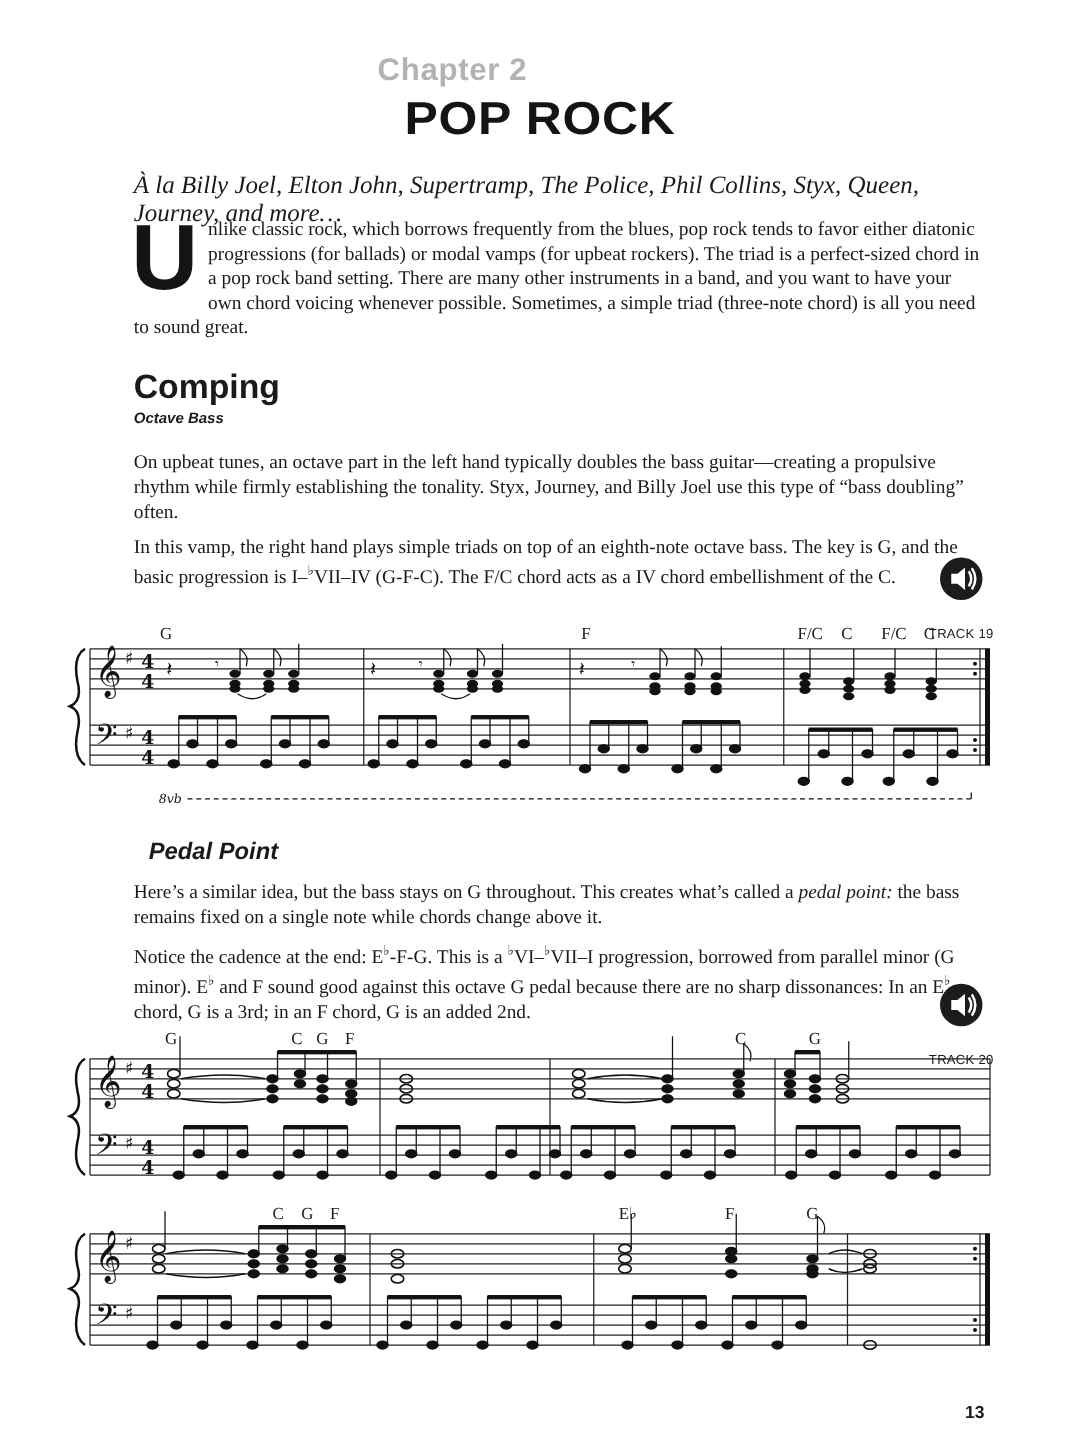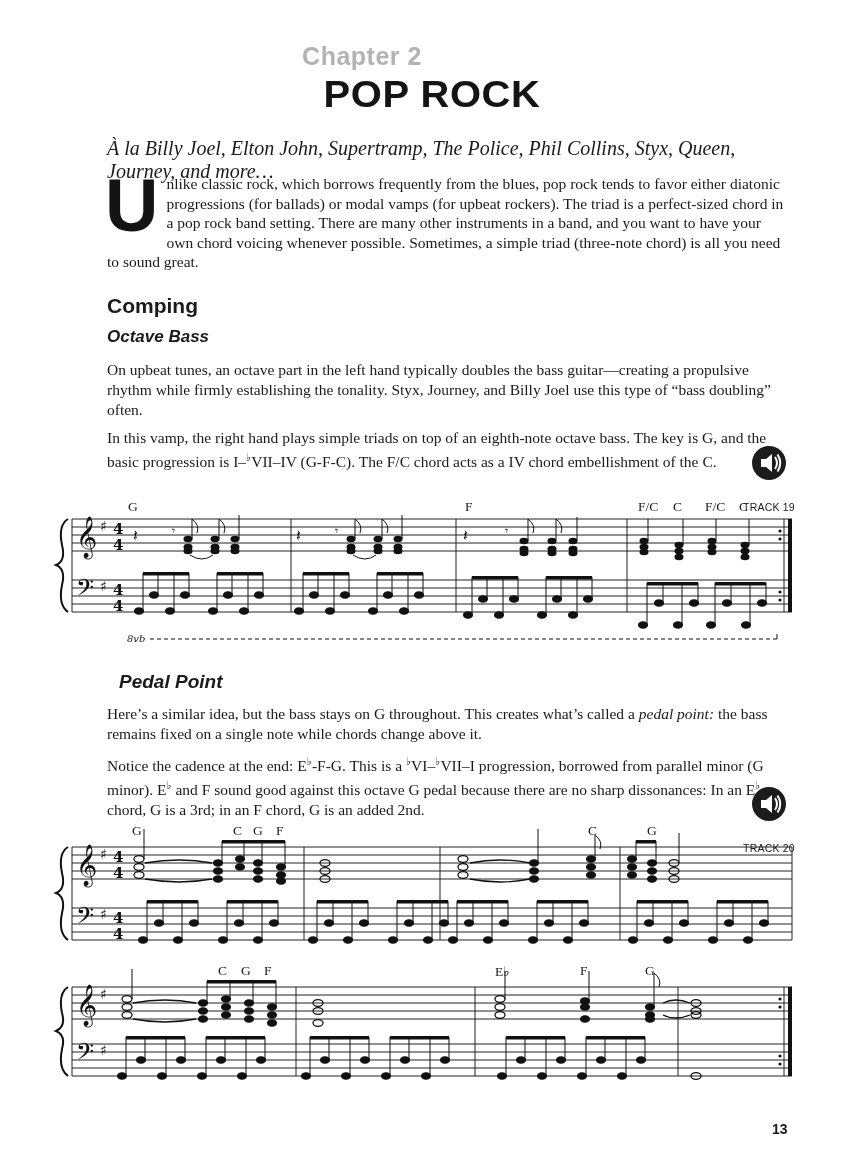--- a/index.html
+++ b/index.html
@@ -9,22 +9,22 @@
     .abs { position: absolute; }
 
     .chapter-label { top: 42px; left: 0; width: 724px; text-align: center; font-size: 25px; font-weight: 900; color: #b3b3b3; letter-spacing: 0.5px; }
     .chapter-title { top: 74px; left: 0; width: 864px; text-align: center; font-size: 37px; font-weight: 900; color: #141414; letter-spacing: 0.5px; transform: scaleX(1.08); }
 
     .tagline { top: 137px; left: 107px; width: 700px; font-style: italic; font-size: 20px; }
 
     .intro { top: 174px; left: 107px; width: 680px; font-size: 15.5px; line-height: 19.6px; }
     .dropcap { float: left; font-family: "Liberation Sans", "DejaVu Sans", sans-serif; font-weight: 900; font-size: 74px; line-height: 58px; height: 58px; margin: 3px 8px 0 -2px; color: #141414; }
 
-    .h2 { top: 294px; left: 107px; font-size: 21px; font-weight: 900; }
-    .h3 { top: 327px; left: 107px; font-size: 17px; font-weight: bold; font-style: italic; }
+    .h2 { top: 294px; left: 107px; font-size: 27px; font-weight: 900; }
+    .h3 { top: 327px; left: 107px; font-size: 12px; font-weight: bold; font-style: italic; }
     .h3b { top: 671px; left: 119px; font-size: 19px; font-weight: bold; font-style: italic; }
 
     .para { left: 107px; width: 680px; font-size: 15.5px; line-height: 19.8px; }
     .p1 { top: 360px; }
     .p2 { top: 428px; }
     .p3 { top: 704px; }
     .p4 { top: 752px; }
 
     .flat { font-size: 11px; vertical-align: 6px; }
 

